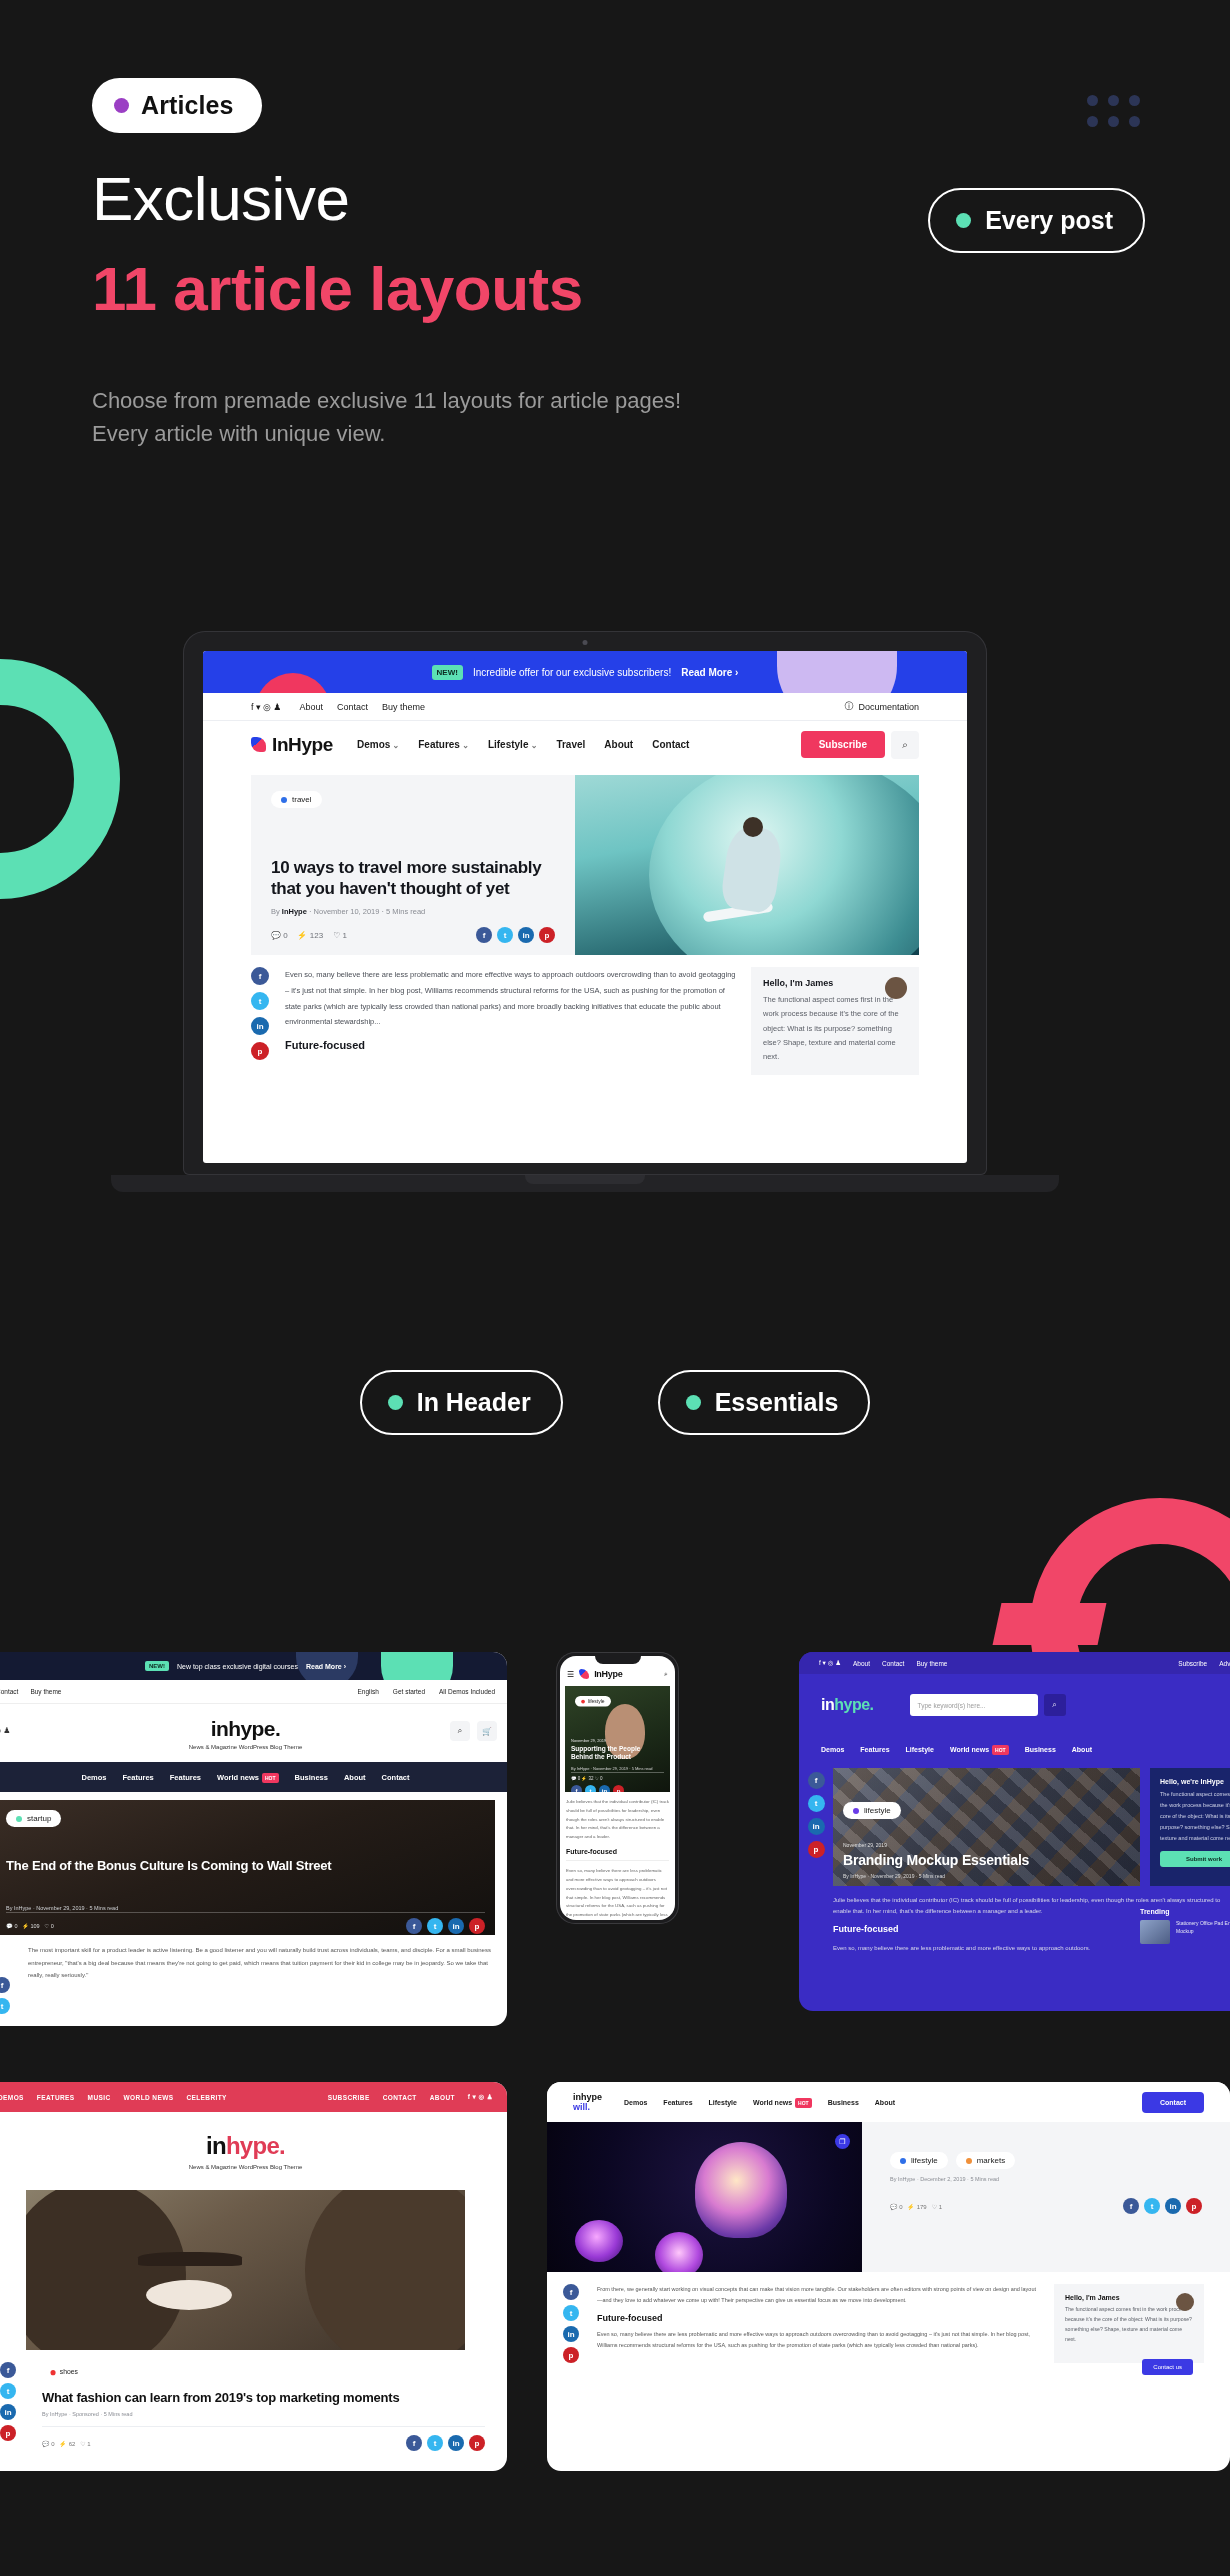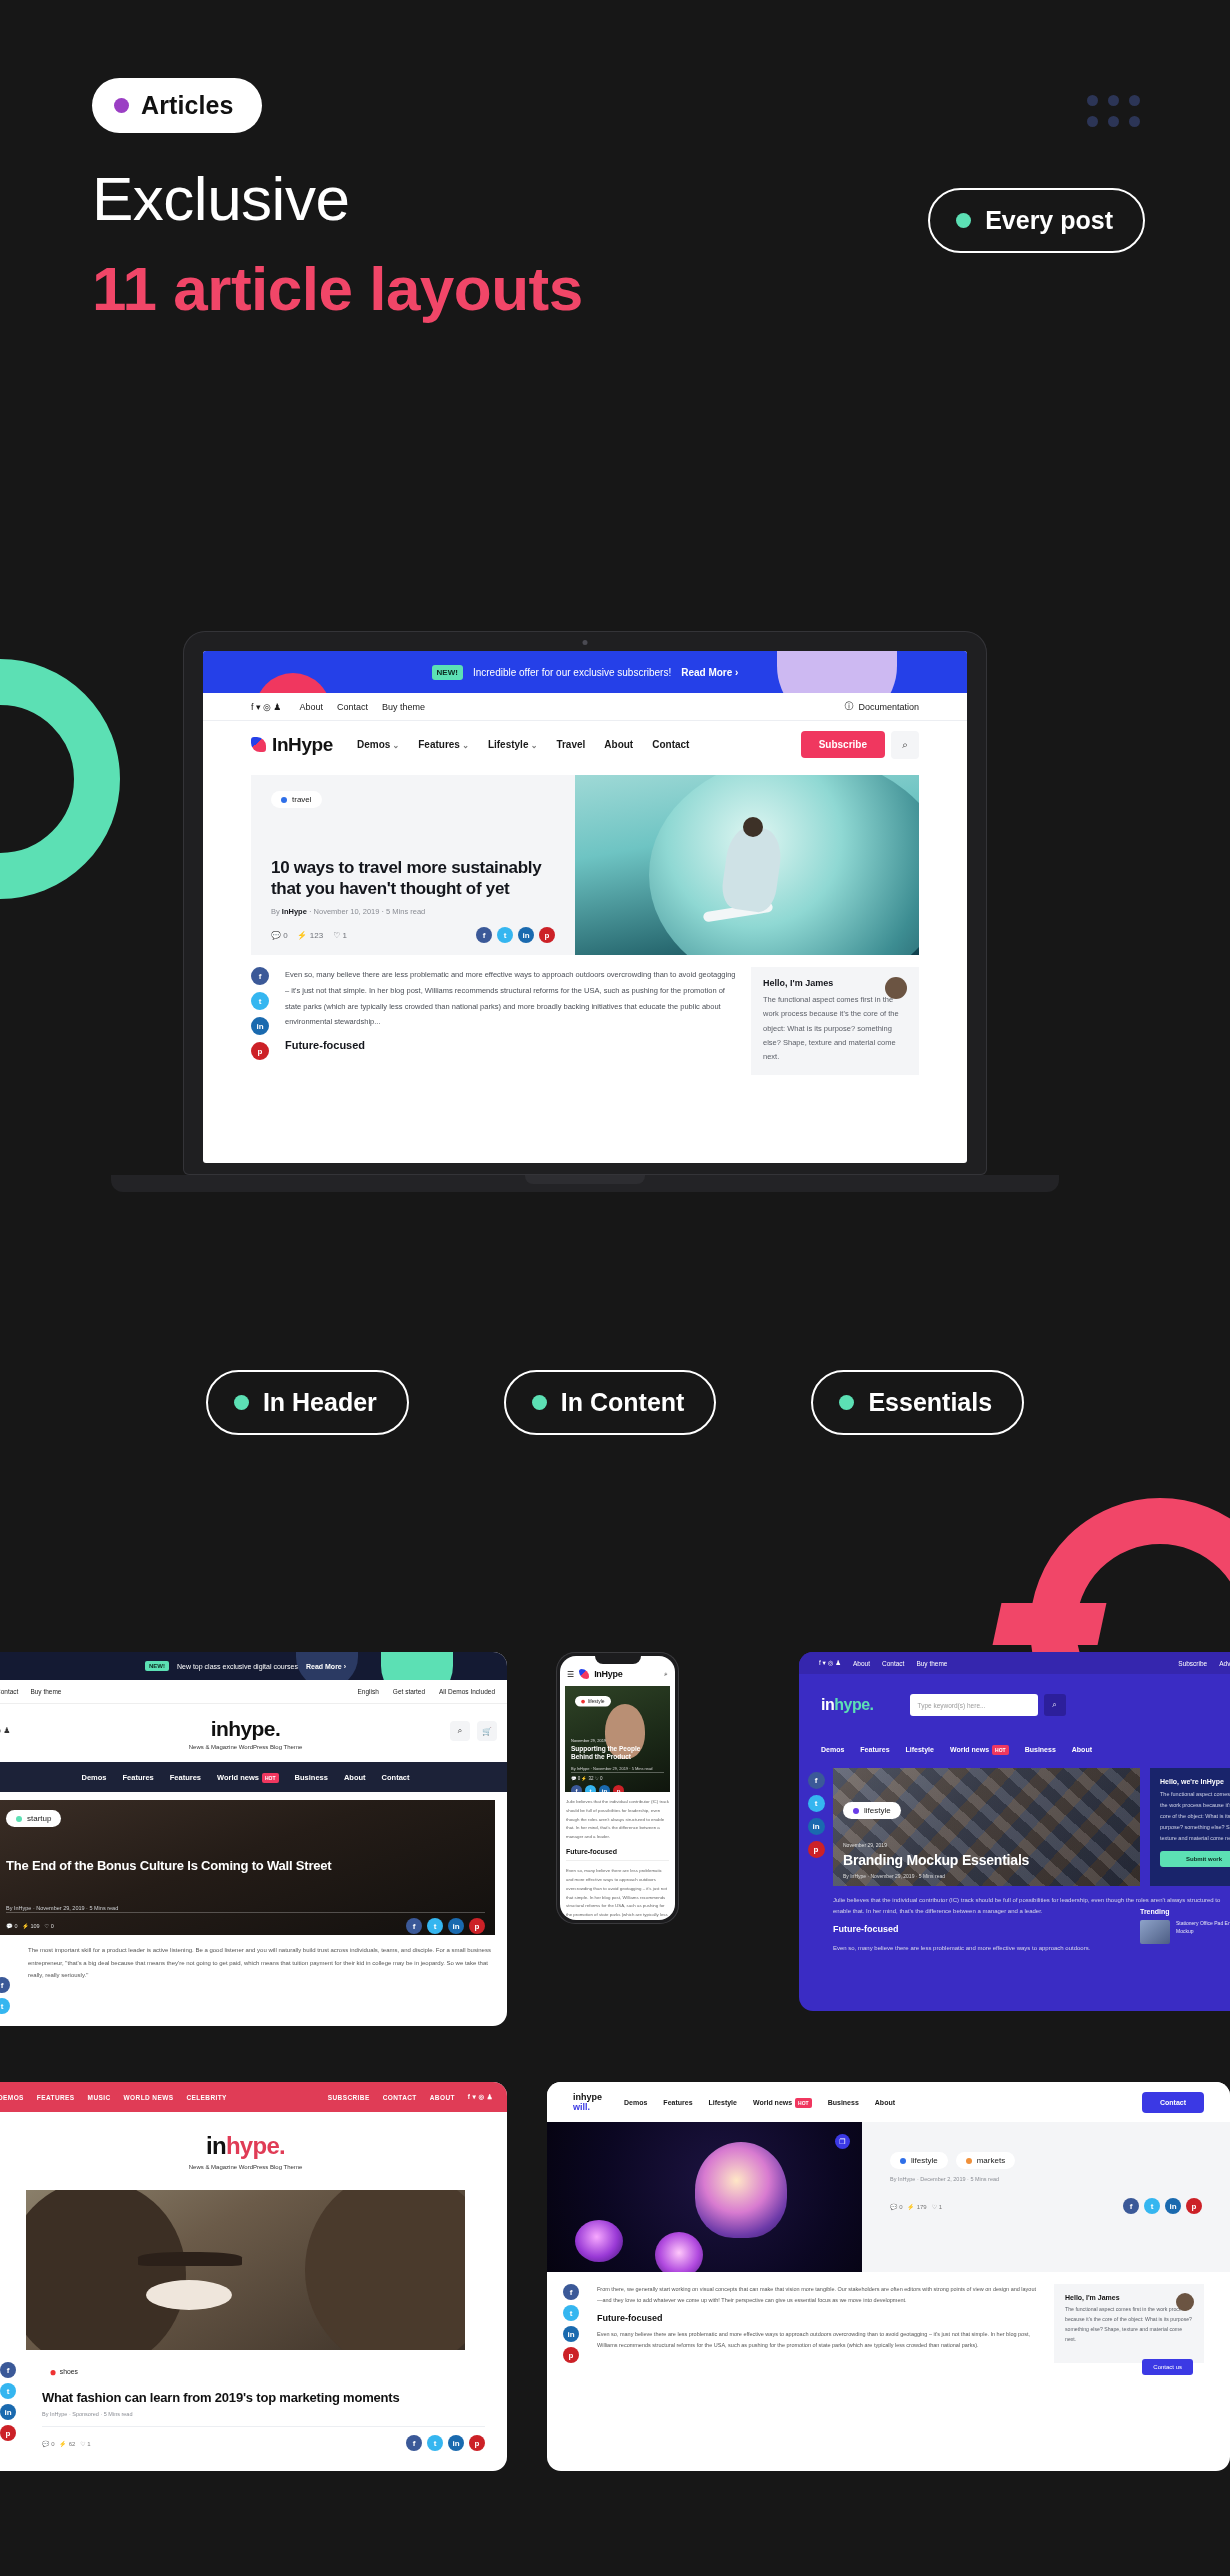--- a/index.html
+++ b/index.html
@@ -274,20 +274,24 @@
       <span></span>
         <span></span>
         <span></span>
         <span></span>
         <span></span>
         <span></span>
     </div>
 
     <h1>Exclusive</h1>
     <h2>11 article layouts</h2>
+    <p>
+      <span>Choose from premade exclusive 11 layouts for article pages!</span><br>
+      <span>Every article with unique view.</span>
+    </p>
 
     <div class="pill-outline every-post">
       <span class="dot dot-green"></span>
       <span>Every post</span>
     </div>
   </div>
 
   <div class="ring-green"></div>
   <div class="ring-pink"></div>
   <div class="pink-tab"></div>
@@ -396,24 +400,20 @@
     <div class="laptop-notch"></div>
   </div>
 
   <div class="mid-pills">
     <div class="pill-outline">
       <span class="dot dot-green"></span>
       <span>In Header</span>
     </div>
     <div class="pill-outline">
       <span class="dot dot-green"></span>
-      <span>In Content</span>
-    </div>
-    <div class="pill-outline">
-      <span class="dot dot-green"></span>
       <span>Essentials</span>
     </div>
   </div>
 
   <div class="card cardA">
     <div class="cA-top">
       <div class="cA-blob1"></div>
       <div class="cA-blob2"></div>
       <span class="cA-new">NEW!</span>
       <span class="cA-bt">New top class exclusive digital courses</span>

